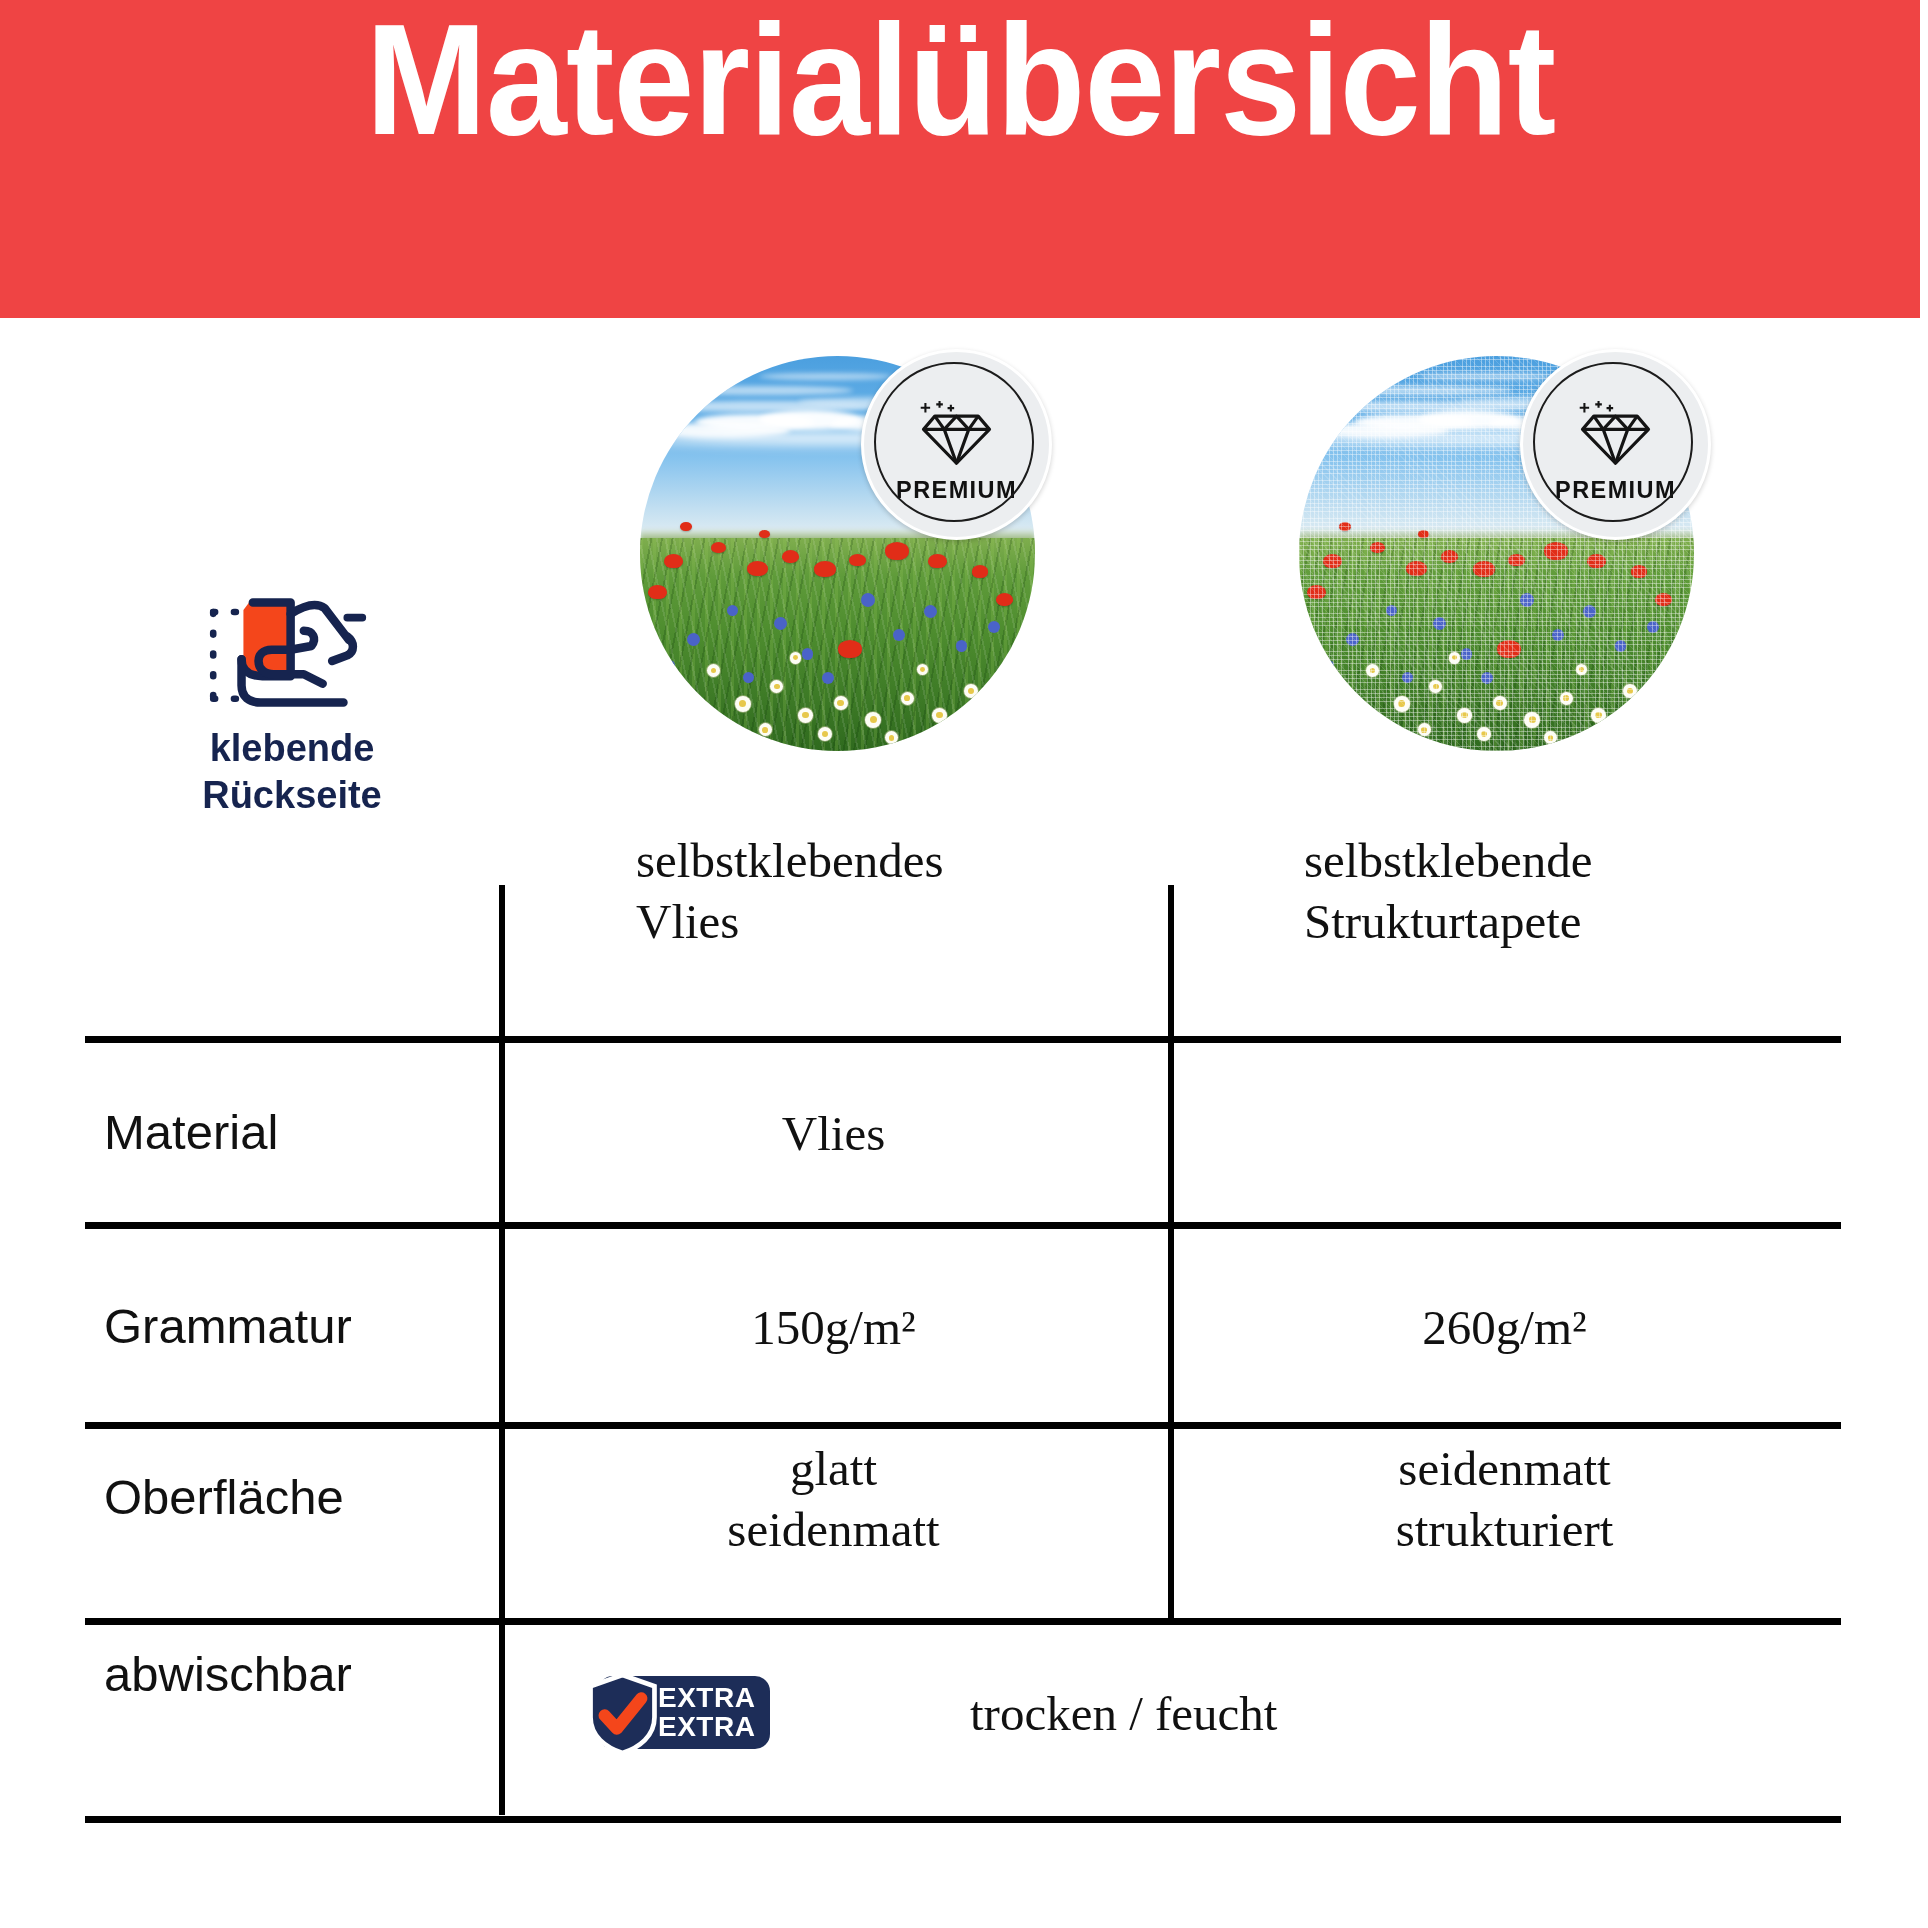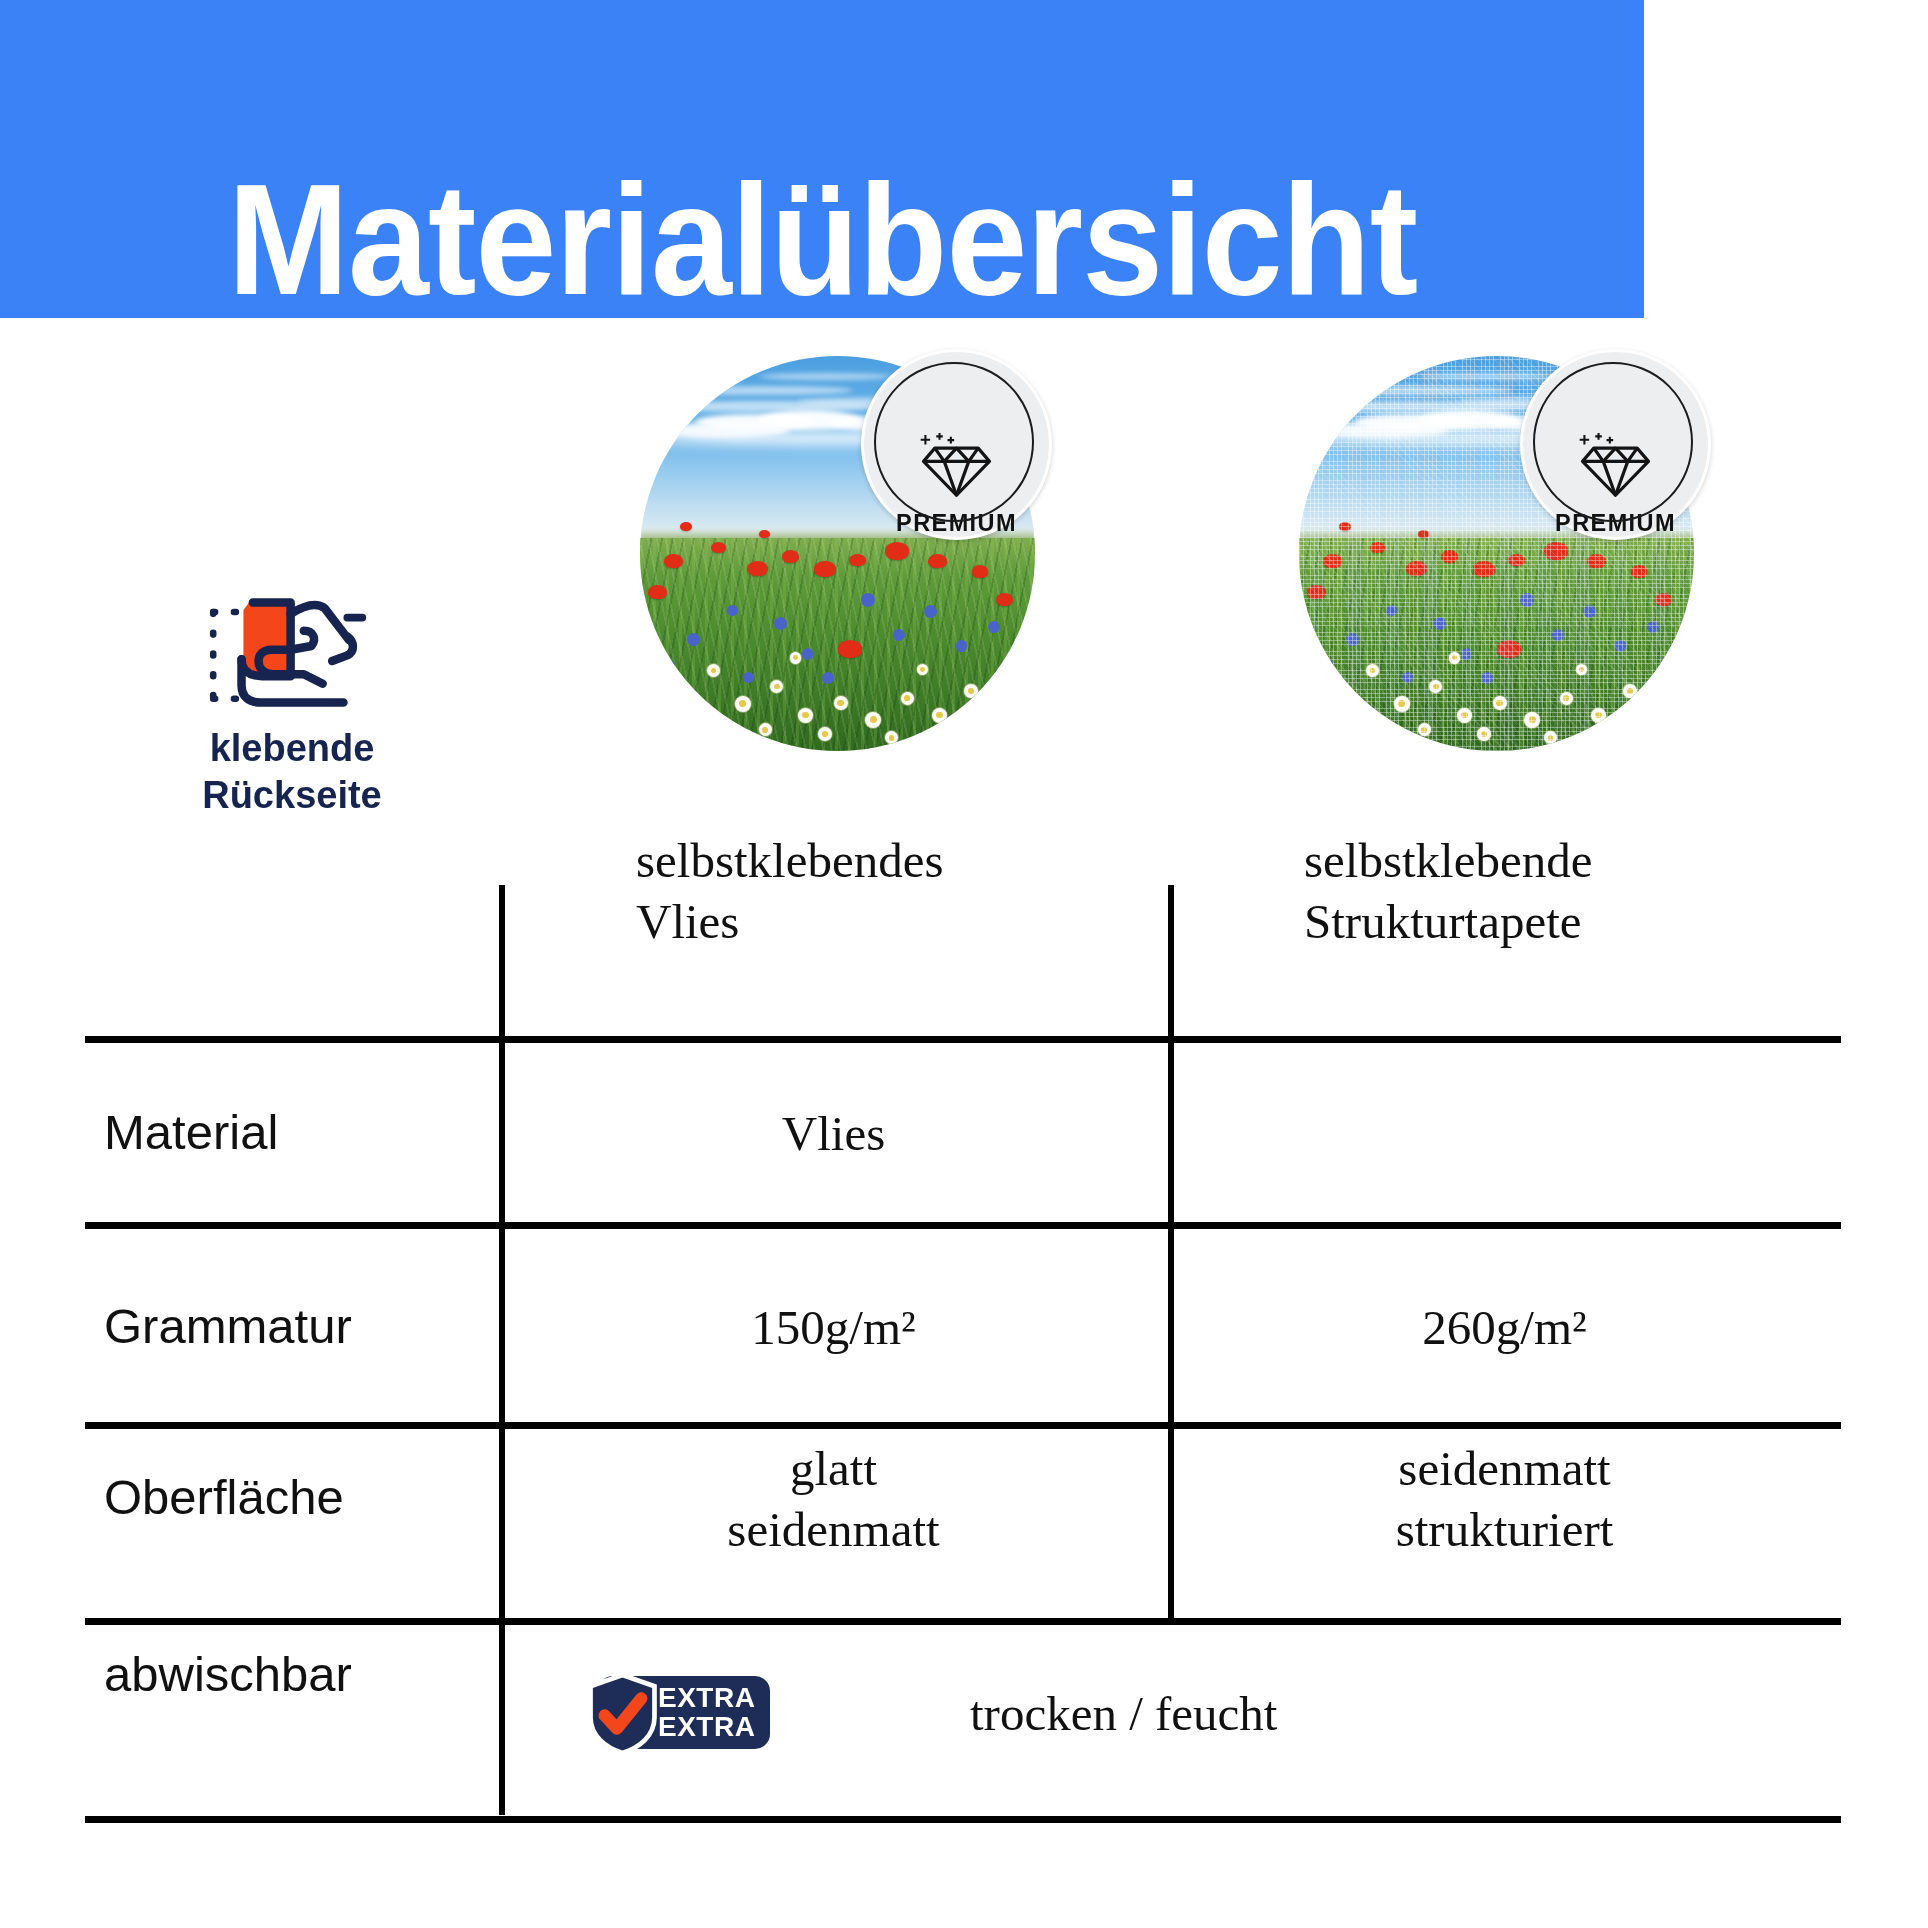--- a/index.html
+++ b/index.html
@@ -6,23 +6,23 @@
   body{
     width:1928px;height:1928px;
     background:#ffffff;
     font-family:"Liberation Sans", sans-serif;
     overflow:hidden;
     position:relative;
   }
 
   
   .header{
-    position:absolute;left:0;top:0;width:1644px;height:318px;
-    background:#3b82f6;
-    display:flex;align-items:flex-end;justify-content:center;
+    position:absolute;left:0;top:0;width:1920px;height:318px;
+    background:#ef4444;
+    display:flex;align-items:flex-start;justify-content:center;
   }
   .header-title{
     color:#ffffff;
     font-size:158px;
     font-weight:bold;
     letter-spacing:-0.9px;
     line-height:1;
     transform:scaleX(0.92);
     white-space:nowrap;
     font-family:"Liberation Sans", sans-serif;
@@ -91,21 +91,21 @@
     pointer-events:none;
   }
 
   
   .premium-badge{
     position:absolute;right:-17px;top:-7.5px;
     width:185px;height:185px;border-radius:50%;
     background:#eceef0;
     border:3.8px solid #ffffff;
     box-shadow:0 1.9px 5.6px rgba(0,0,0,.18);
-    display:flex;flex-direction:column;align-items:center;justify-content:flex-end;
+    display:flex;flex-direction:column;align-items:center;justify-content:center;
   }
   .premium-badge .ring{
     position:absolute;left:10.4px;top:10.4px;width:156px;height:156px;
     border:2.8px solid #1c1c1c;border-radius:50%;
   }
   .premium-badge .diamond{margin-top:17px;}
   .premium-badge .ptext{
     font-size:23.5px;font-weight:bold;letter-spacing:1.4px;color:#111111;
     margin-top:5.6px;font-family:"Liberation Sans", sans-serif;
   }

